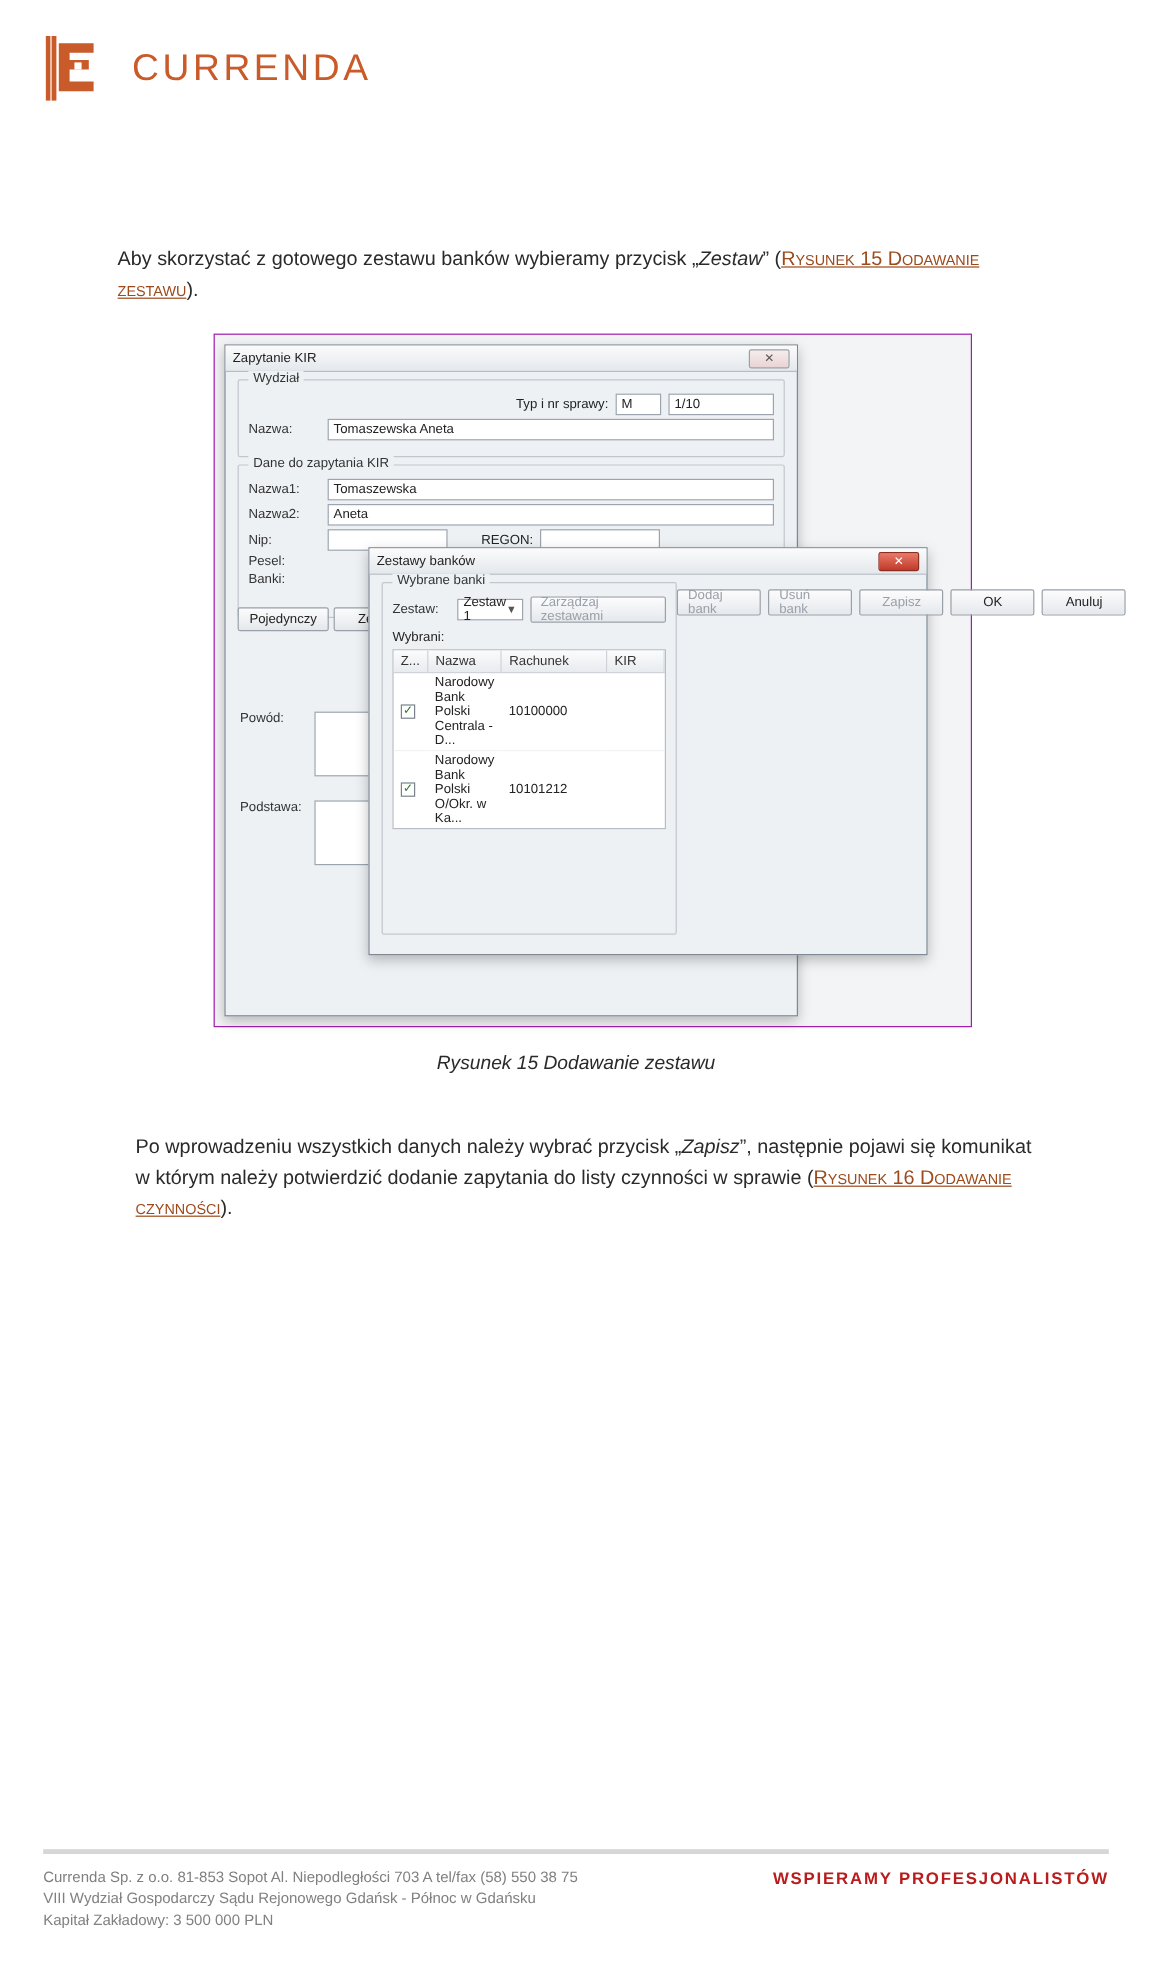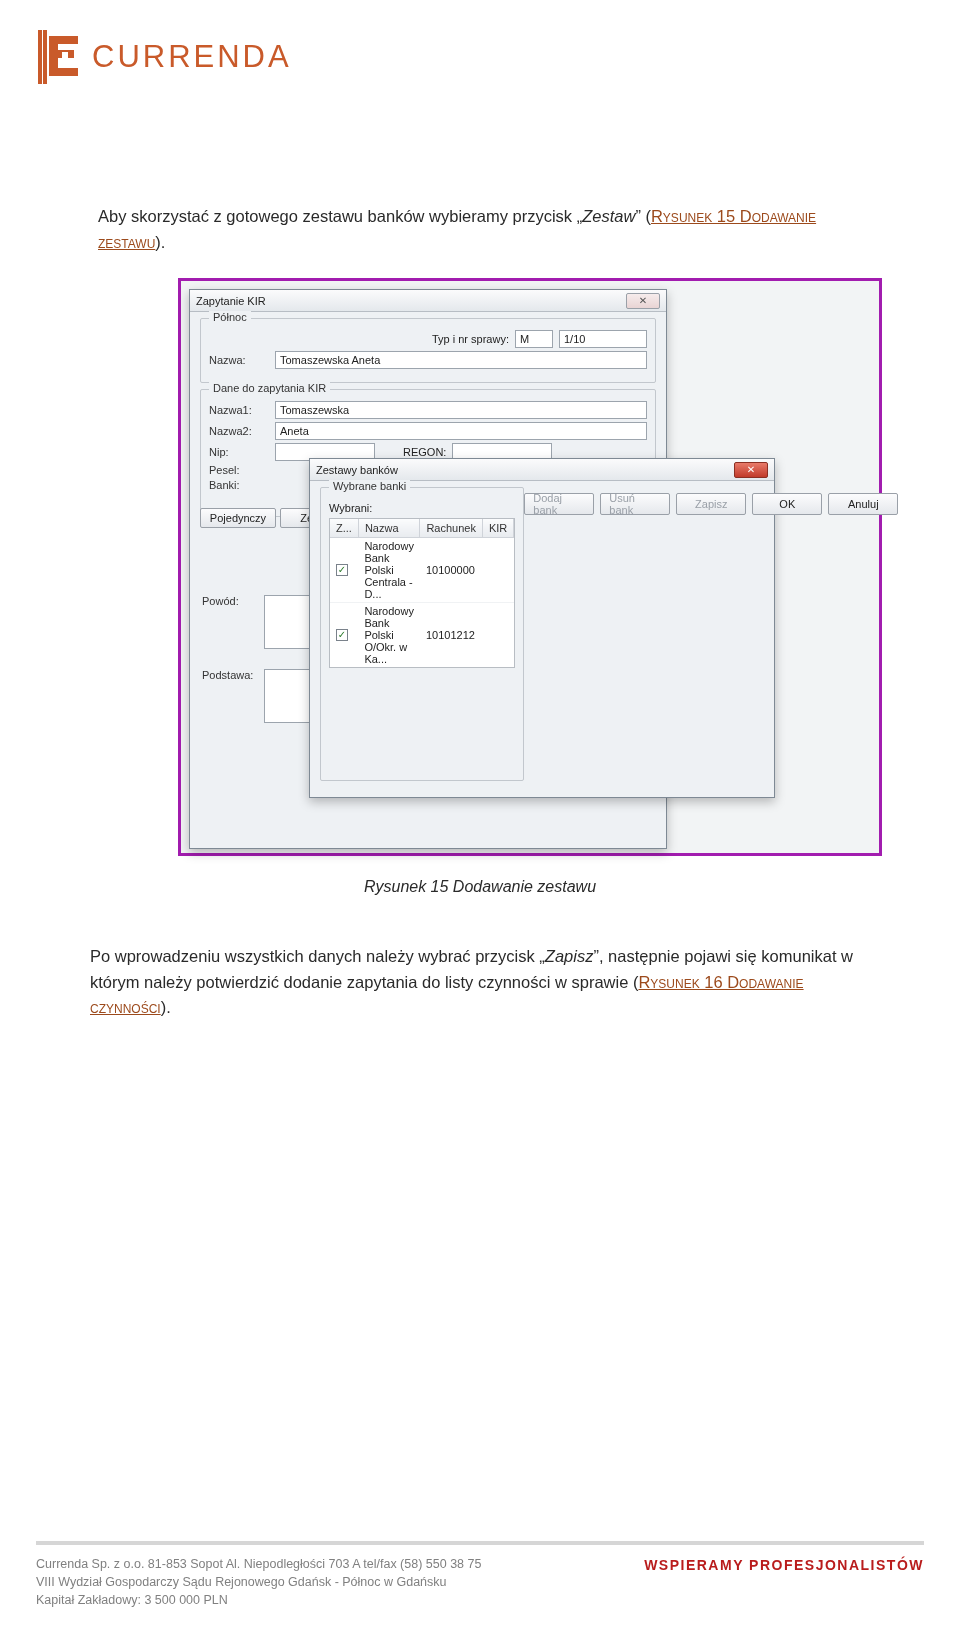--- a/index.html
+++ b/index.html
@@ -8,21 +8,21 @@
     height: 1649px;
     background: #fff;
     font-family: Arial, Helvetica, sans-serif;
     position: relative;
     color: #2a2a2a;
   }
   
   .header {
     position: absolute;
     top: 30px; left: 38px;
-    display: flex; align-items: center; gap: 12px;
+    display: flex; align-items: center; gap: 30px;
   }
   .logo-icon {
     width: 42px; height: 54px;
     position: relative;
   }
   .logo-icon svg { width: 42px; height: 54px; }
   .logo-text {
     font-size: 31px;
     letter-spacing: 3px;
     color: #c95a2a;
@@ -43,37 +43,37 @@
   }
   .caption {
     position: absolute;
     top: 878px; left: 0; right: 0;
     text-align: center;
     font-style: italic;
     font-size: 16px;
   }
   .para2 {
     position: absolute;
-    top: 944px; left: 90px; right: 98px;
+    top: 944px; left: 113px; right: 98px;
     font-size: 16.5px; line-height: 1.55;
   }
   .para2 .italic { font-style: italic; }
   .para2 .smallcap-link {
     color: #9c4a1c;
     font-variant: small-caps;
     font-size: 16.5px;
     text-decoration: underline;
   }
   
   .screenshot {
     position: absolute;
     top: 278px; left: 178px;
-    width: 704px; height: 578px;
+    width: 632px; height: 578px;
     background: #f2f4f5;
-    border: 3px solid #a21caf;
+    border: 1px solid #a21caf;
   }
   
   .dialog {
     position: absolute;
     background: #eef1f4;
     border: 1px solid #7e8994;
     box-shadow: 0 4px 10px rgba(0,0,0,.25);
     font-family: Tahoma, Arial, sans-serif;
     font-size: 11px;
     color: #222;
@@ -221,21 +221,21 @@
 
 <div class="screenshot">
 
   <div class="dialog dlg-kir">
     <div class="titlebar">
       <span>Zapytanie KIR</span>
       <span class="close-x">✕</span>
     </div>
     <div class="dlg-body">
       <div class="groupbox">
-        <span class="legend">Północ</span>
+        <span class="legend">Wydział</span>
         <div class="row" style="justify-content:flex-end;">
           <span>Typ i nr sprawy:</span>
           <div class="inp short">
               <span>M</span>
             </div>
           <div class="inp" style="flex:0 0 88px;">
               <span>1/10</span>
             </div>
         </div>
         <div class="row">
@@ -297,20 +297,28 @@
   </div>
 
   <div class="dialog dlg-sets">
     <div class="titlebar">
       <span>Zestawy banków</span>
       <span class="close-x red">✕</span>
     </div>
     <div class="dlg-body" style="height:calc(100% - 22px); display:flex; flex-direction:row;">
       <div class="groupbox" style="flex:1;">
         <span class="legend">Wybrane banki</span>
+        <div class="row">
+          <span class="lbl-sm">Zestaw:</span>
+          <div class="select">
+            <span>Zestaw 1</span>
+            <span class="arrow">▼</span>
+          </div>
+          <div class="btn disabled" style="min-width:110px;">Zarządzaj zestawami</div>
+        </div>
         <div class="row" style="margin-top:6px;">
           <span>Wybrani:</span>
         </div>
         <div class="tablewrap">
           <table class="banks">
             <thead>
               <tr>
                 <th style="width:28px;">Z...</th>
                 <th>Nazwa</th>
                 <th style="width:90px;">Rachunek</th>

